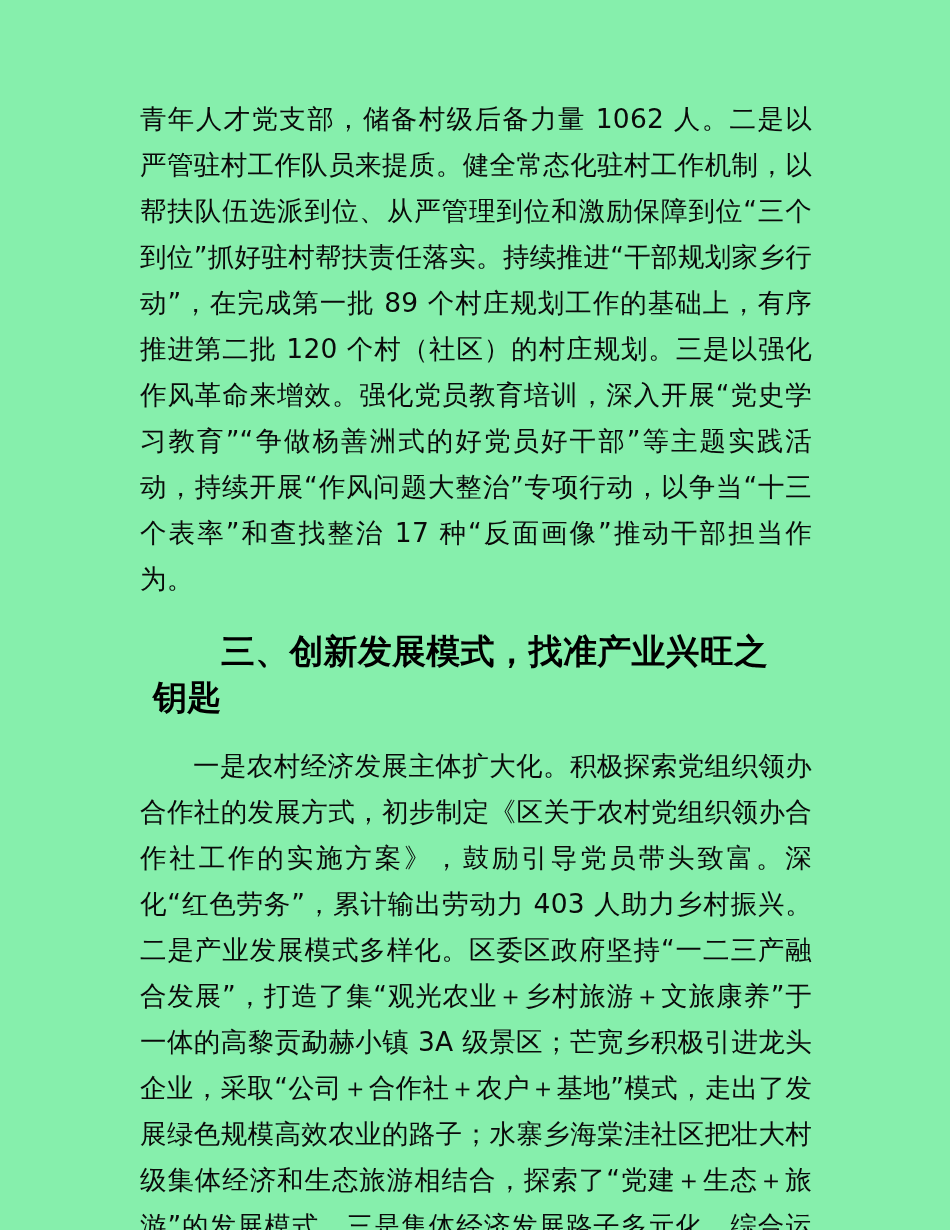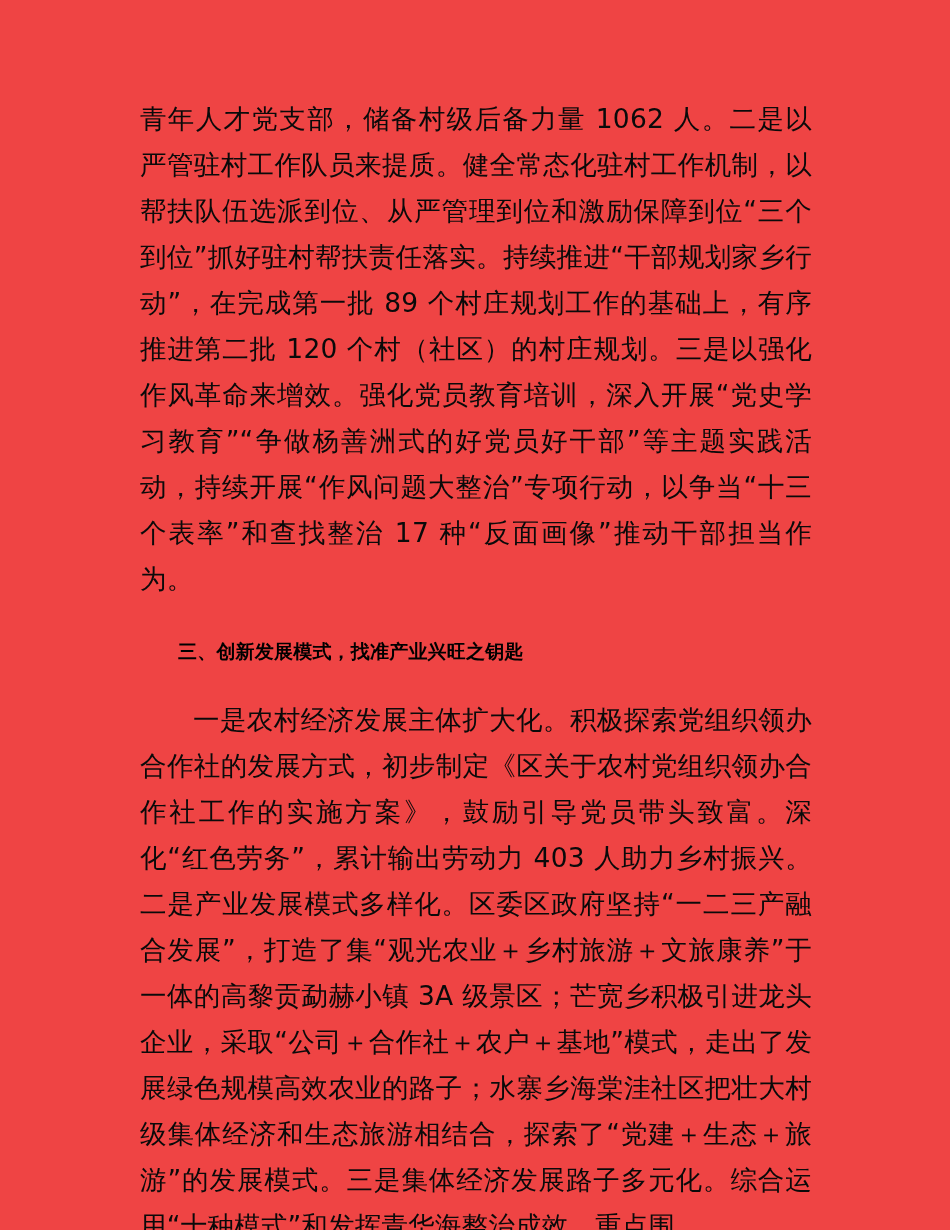--- a/index.html
+++ b/index.html
@@ -15,21 +15,21 @@
     font-family: "DejaVu Sans", "Liberation Sans", sans-serif;
     color: #000000;
   }
 
   .page {
     position: absolute;
     left: 0;
     top: 0;
     width: 950px;
     height: 1230px;
-    background: #ef4444;
+    background: #86efac;
   }
 
   .content {
     position: absolute;
     left: 140px;
     top: 96px;
     width: 672px;
   }
 
   
@@ -45,25 +45,25 @@
     color: #0a0a0a;
     font-weight: 400;
   }
 
   .para.indent {
     text-indent: 2em;
   }
 
   
   .heading {
-    font-size: 19px;
+    font-size: 34px;
     line-height: 46px;
     letter-spacing: 0.2px;
     text-indent: 2em;
-    margin: 0;
+    margin: 13px;
     color: #000000;
     font-weight: 600;
     text-align: left;
     word-break: break-all;
   }
 
   .gap-before-heading {
     margin-top: 26px;
   }
 

